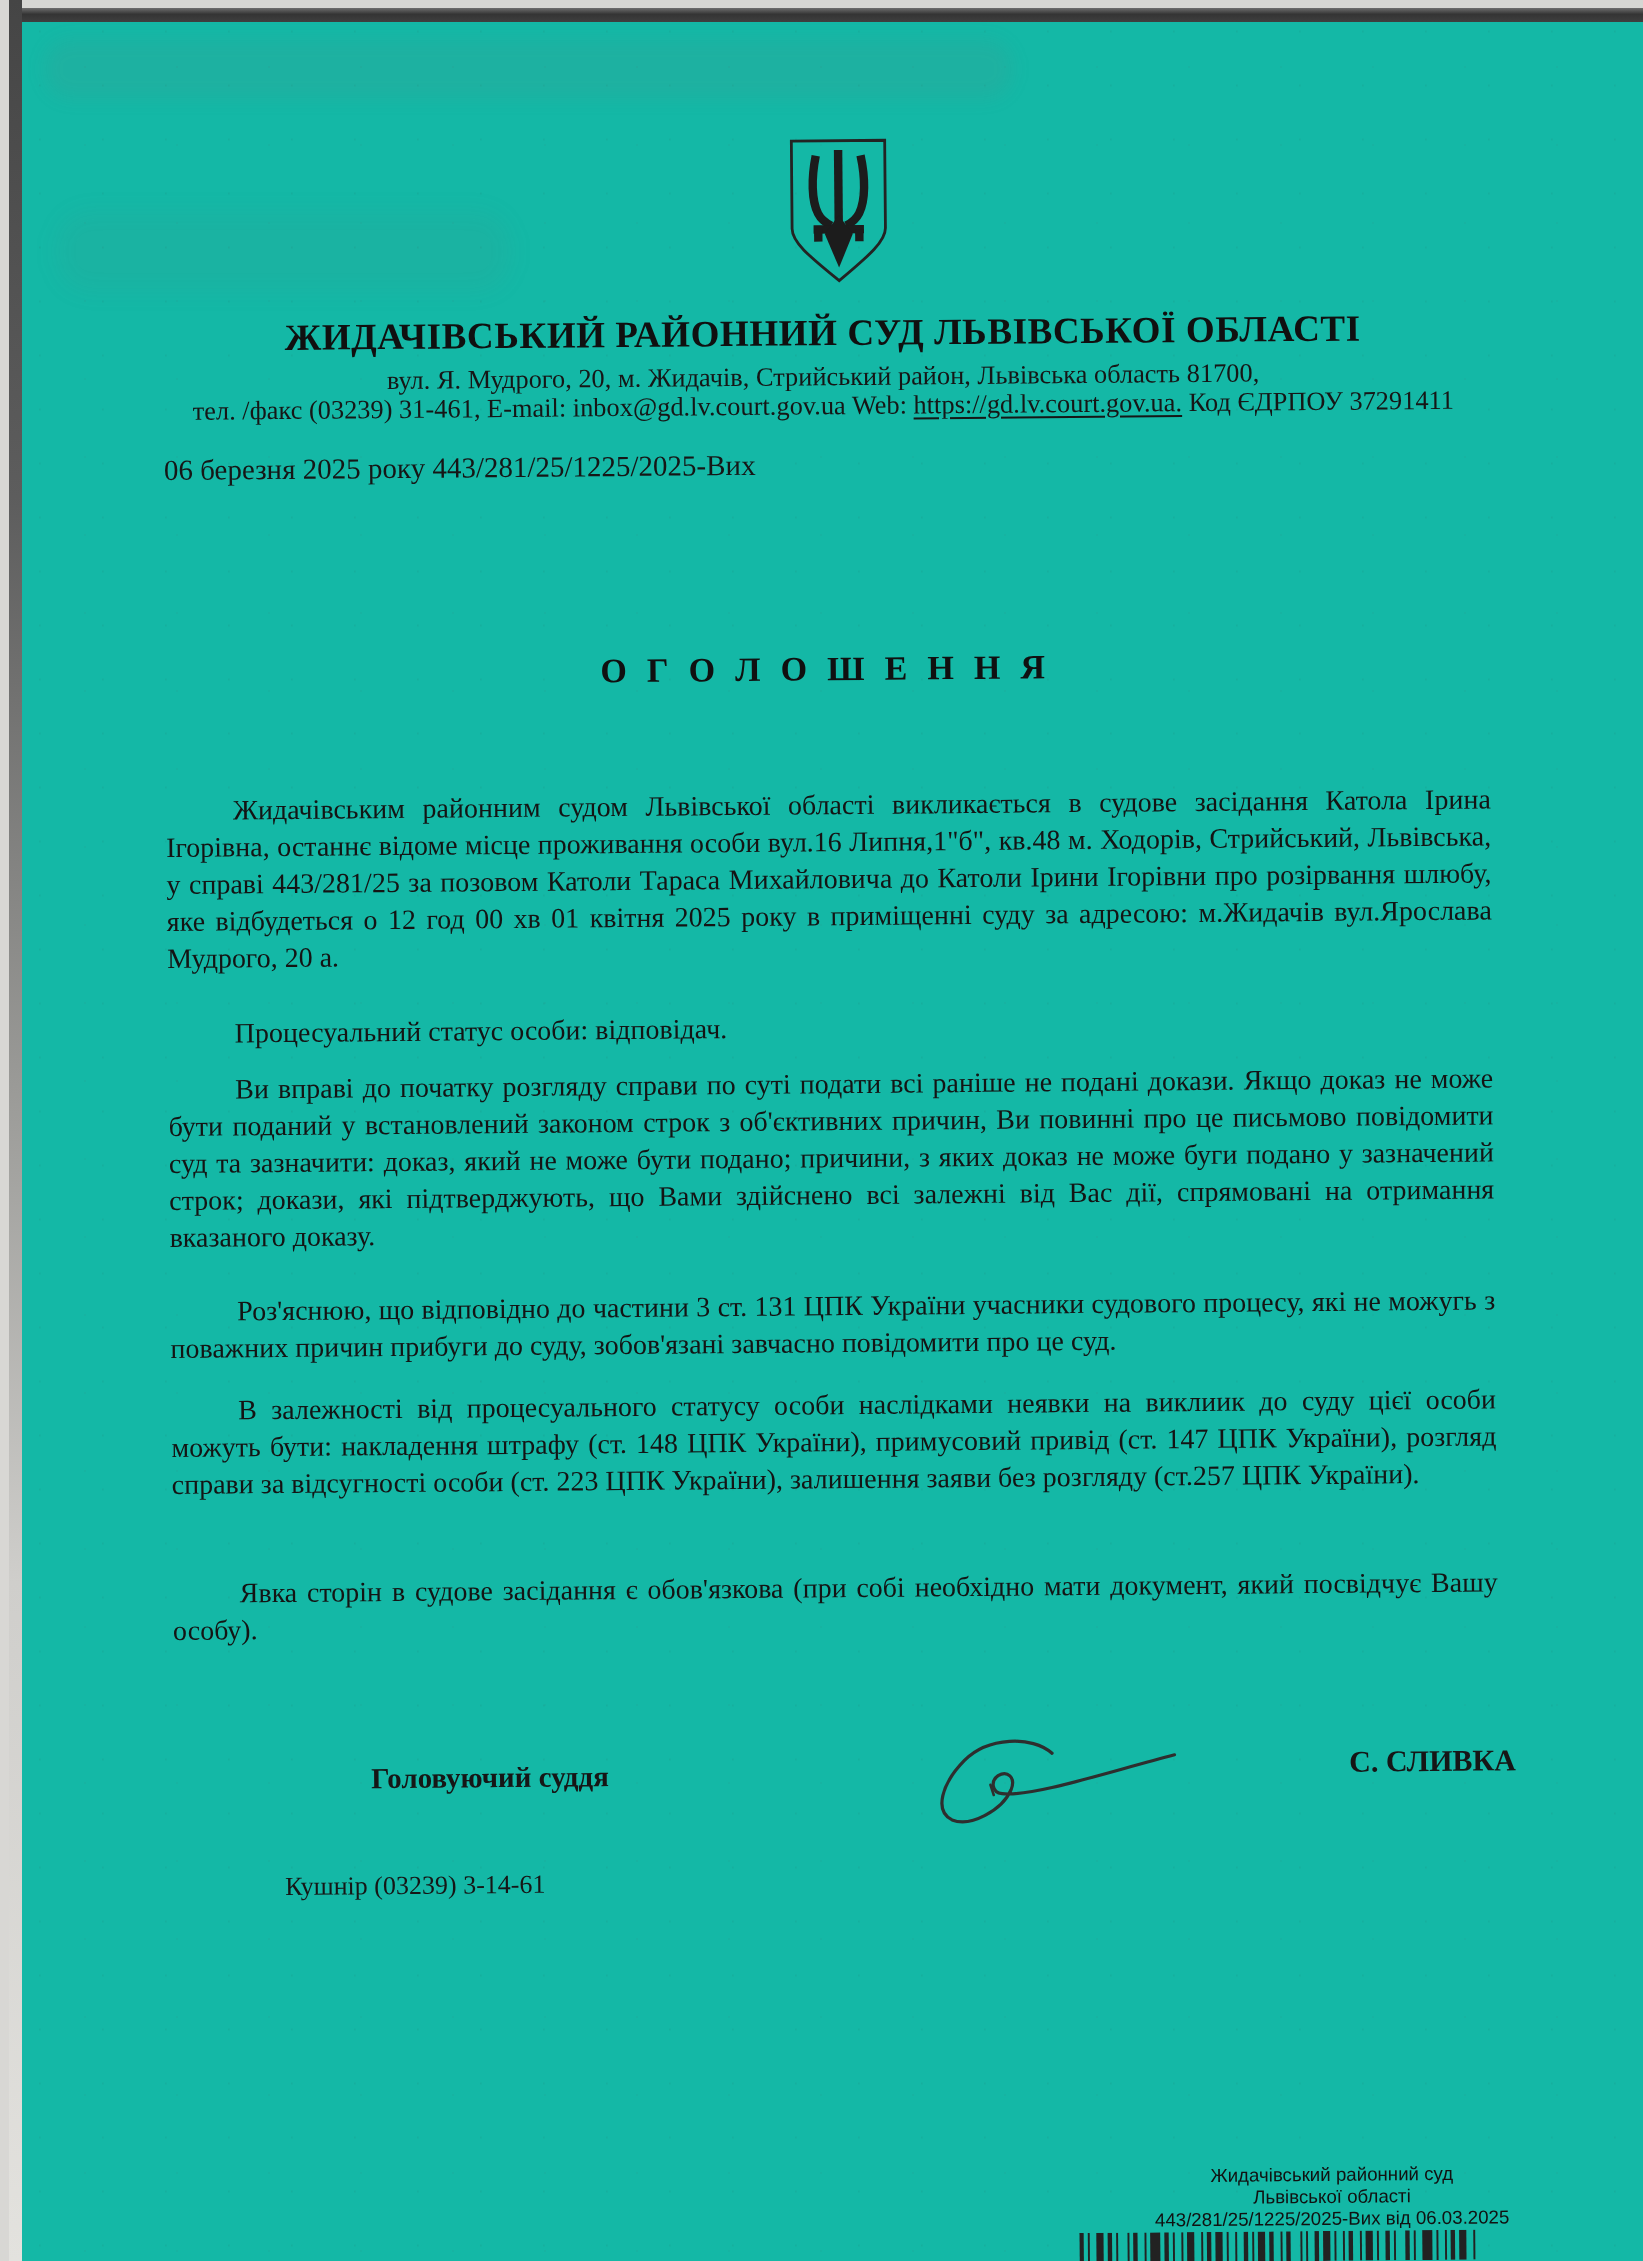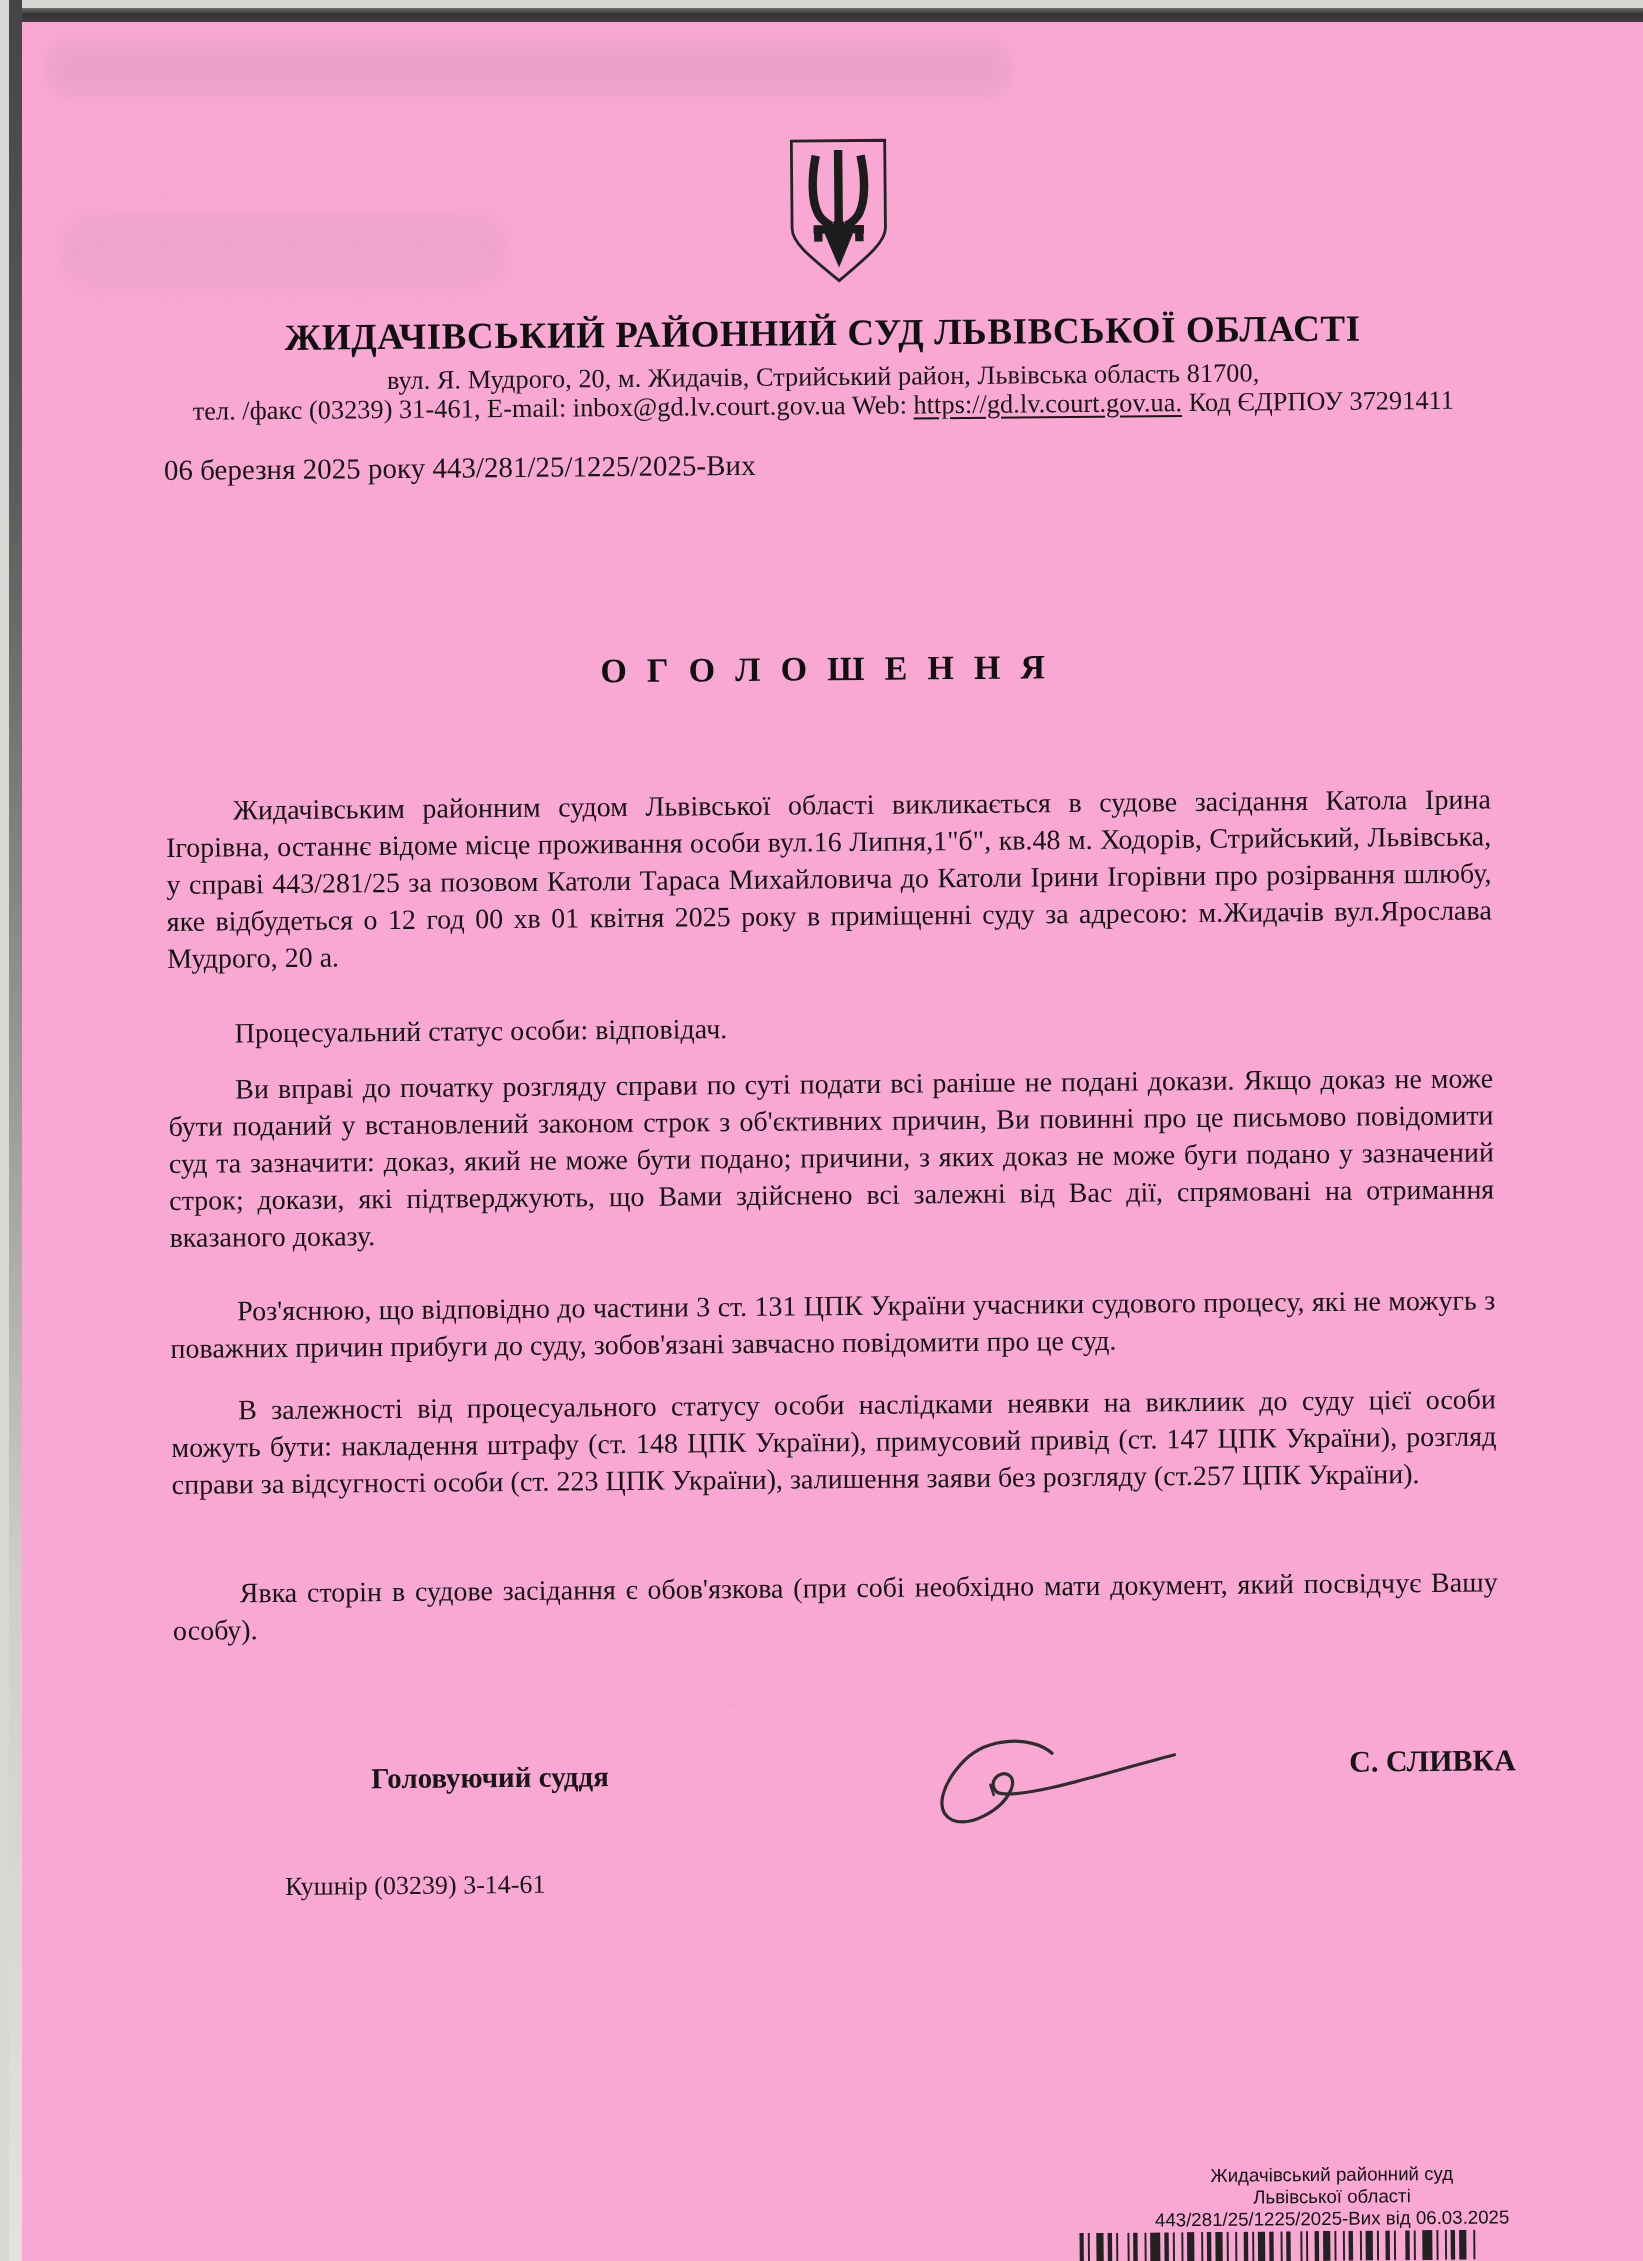--- a/index.html
+++ b/index.html
@@ -1,18 +1,18 @@
 <!DOCTYPE html>
 <html style="font-size:10.3px"><head>
 <meta charset="utf-8">
 <style>
   html,body{margin:0;padding:0;background:#ffffff;}
   .page{
     position:relative;width:1644px;height:2261px;overflow:hidden;
-    background:#f9a8d4;
+    background:#14b8a6;
     font-family:"Liberation Serif","DejaVu Serif",serif;
     color:#161616;
   }
   
   .edge-top-light{position:absolute;left:0;top:0;width:100%;height:7.7px;background:#d6d6d3;}
   .edge-top{position:absolute;left:0;top:7.7px;width:100%;height:14px;
     background:linear-gradient(180deg,#6d6d6d 0%,#343434 45%,#3f3f3f 100%);}
   .edge-left-light{position:absolute;left:0;top:0;width:9px;height:100%;background:#d8d7d4;}
   .edge-left{position:absolute;left:9px;top:0;width:13px;height:100%;
     background:linear-gradient(180deg,#454545 0%,#5d5d5d 22%,#9a9a97 48%,#cfcecb 70%,#e3e2de 100%);}

